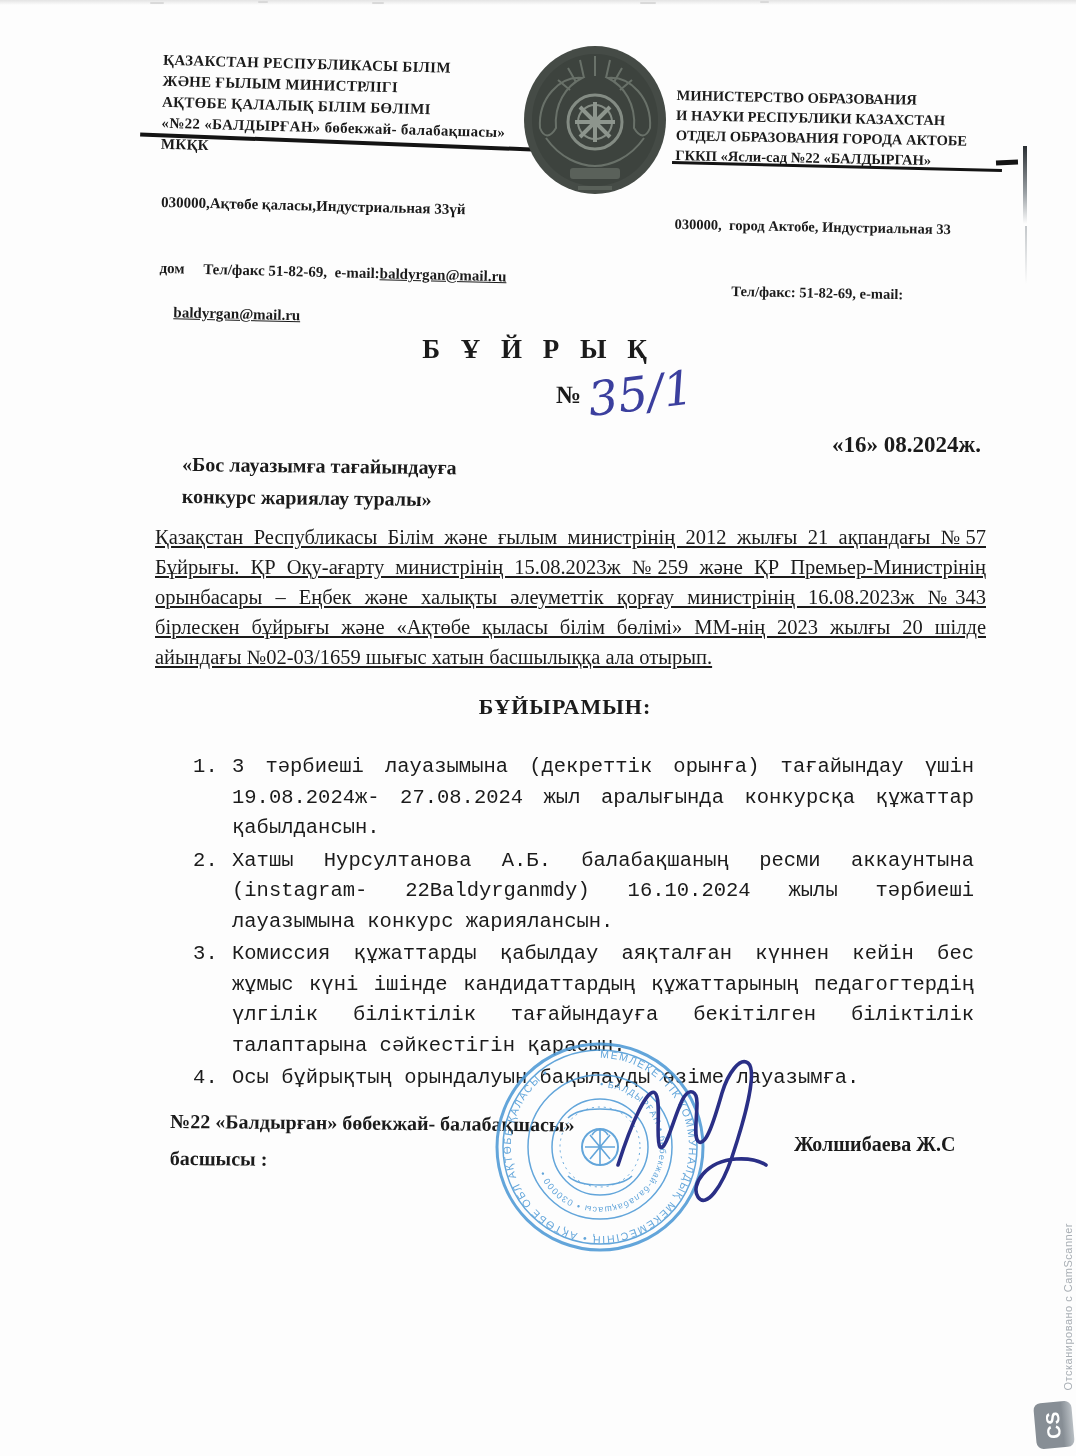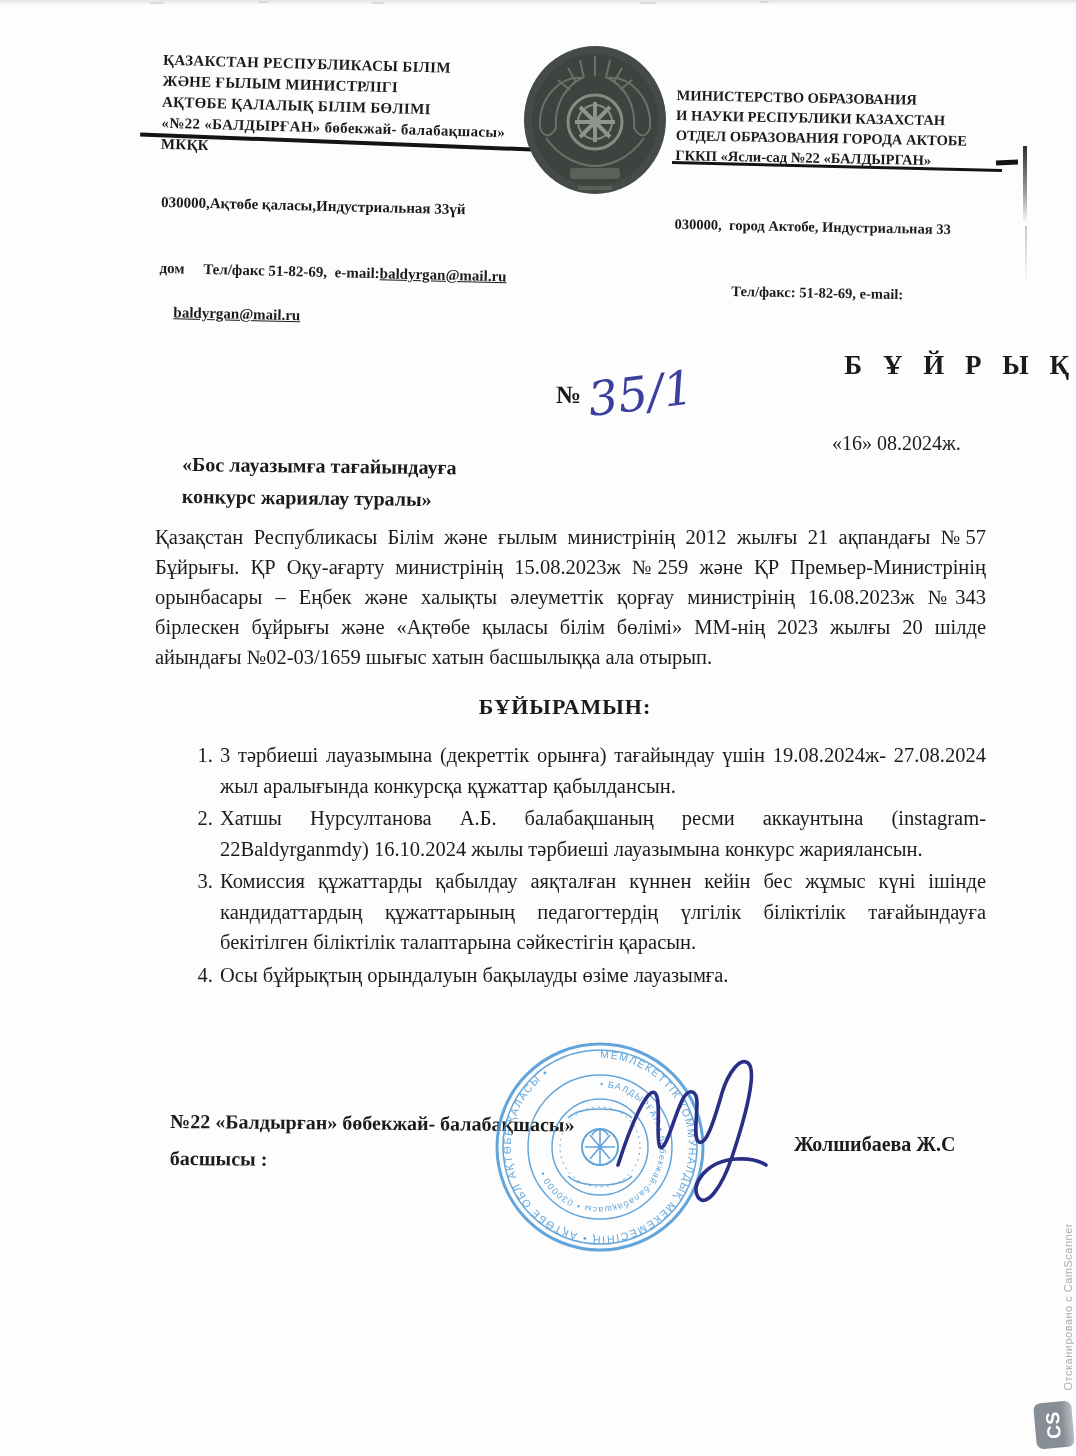--- a/index.html
+++ b/index.html
@@ -10,32 +10,32 @@
     color:var(--ink,#1b1b1b);
   }
   .abs{position:absolute;}
   .hdr-left{left:162px;top:55px;width:380px;transform:rotate(1.6deg);
     font-weight:bold;font-size:15px;line-height:21px;letter-spacing:.3px;}
   .hdr-right{left:676px;top:88px;width:300px;transform:rotate(1.1deg);
     font-weight:bold;font-size:14.5px;line-height:20px;}
   .rule{background:#141414;height:4px;}
   .addr{font-weight:bold;font-size:15px;line-height:22px;white-space:pre-wrap;}
   .uline{text-decoration:underline;}
-  .order-title{left:0;top:334px;width:1076px;text-align:right;
-    font-weight:bold;font-size:27px;letter-spacing:7px;margin-top:16px;}
+  .order-title{left:0;top:334px;width:1076px;text-align:center;
+    font-weight:bold;font-size:27px;letter-spacing:7px;}
   .order-no-label{left:556px;top:381px;font-size:25px;font-weight:bold;}
-  .order-date{left:832px;top:432px;font-size:20px;font-weight:normal;}
+  .order-date{left:832px;top:432px;font-size:23px;font-weight:bold;}
   .subject{left:182px;top:450px;width:330px;font-weight:bold;font-size:20px;
     line-height:32px;transform:rotate(.7deg);}
   .preamble{left:155px;top:522px;width:831px;font-size:20.5px;line-height:30px;
-    text-align:justify;}
+    text-align:justify;text-decoration:underline;}
   .resolution{left:0;top:694px;width:1130px;text-align:center;
     font-weight:bold;font-size:22px;letter-spacing:1px;}
   .order-list{left:155px;top:740px;width:831px;font-size:20.5px;line-height:30.5px;}
-  .order-list ol{margin:0;padding-left:63px;}
+  .order-list ol{margin:12px;padding-left:63px;font-family:Liberation Mono, monospace;}
   .order-list li{text-align:justify;margin:0 0 2px 0;padding-left:2px;}
   .sig-label{left:170px;top:1105px;width:470px;font-weight:bold;font-size:20px;
     line-height:37px;transform:rotate(.5deg);}
   .sig-name{left:775px;top:1133px;font-weight:bold;font-size:20px;margin-left:19px;}
   .watermark{right:2px;bottom:66px;color:var(--watermark-gray,#a8aeb4);
     font-family:"Liberation Sans",sans-serif;font-size:11px;
     writing-mode:vertical-rl;transform:rotate(180deg);letter-spacing:.5px;}
   .cs-logo{right:3px;bottom:8px;width:38px;height:46px;border-radius:7px;
     background:linear-gradient(90deg,#878e95 72%,#b9bfc4 100%);
     transform:rotate(-5deg);display:flex;align-items:center;justify-content:center;}

